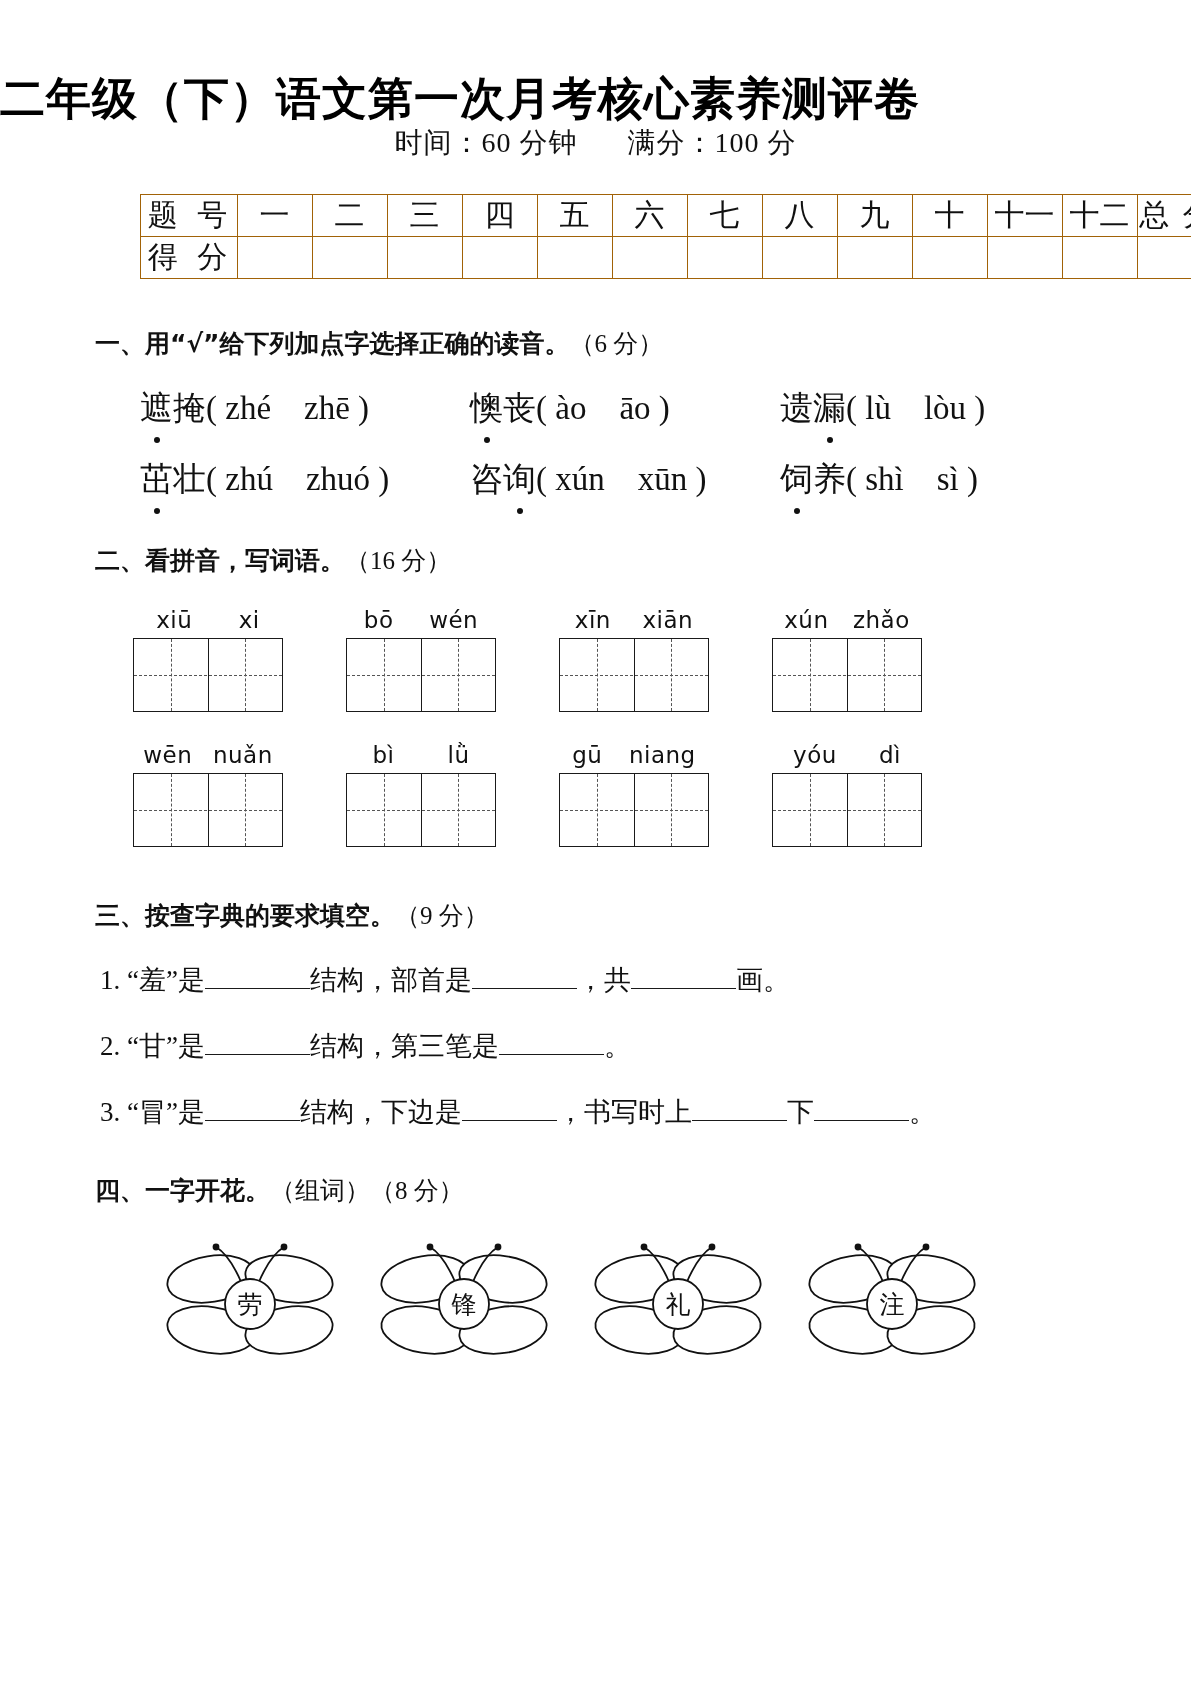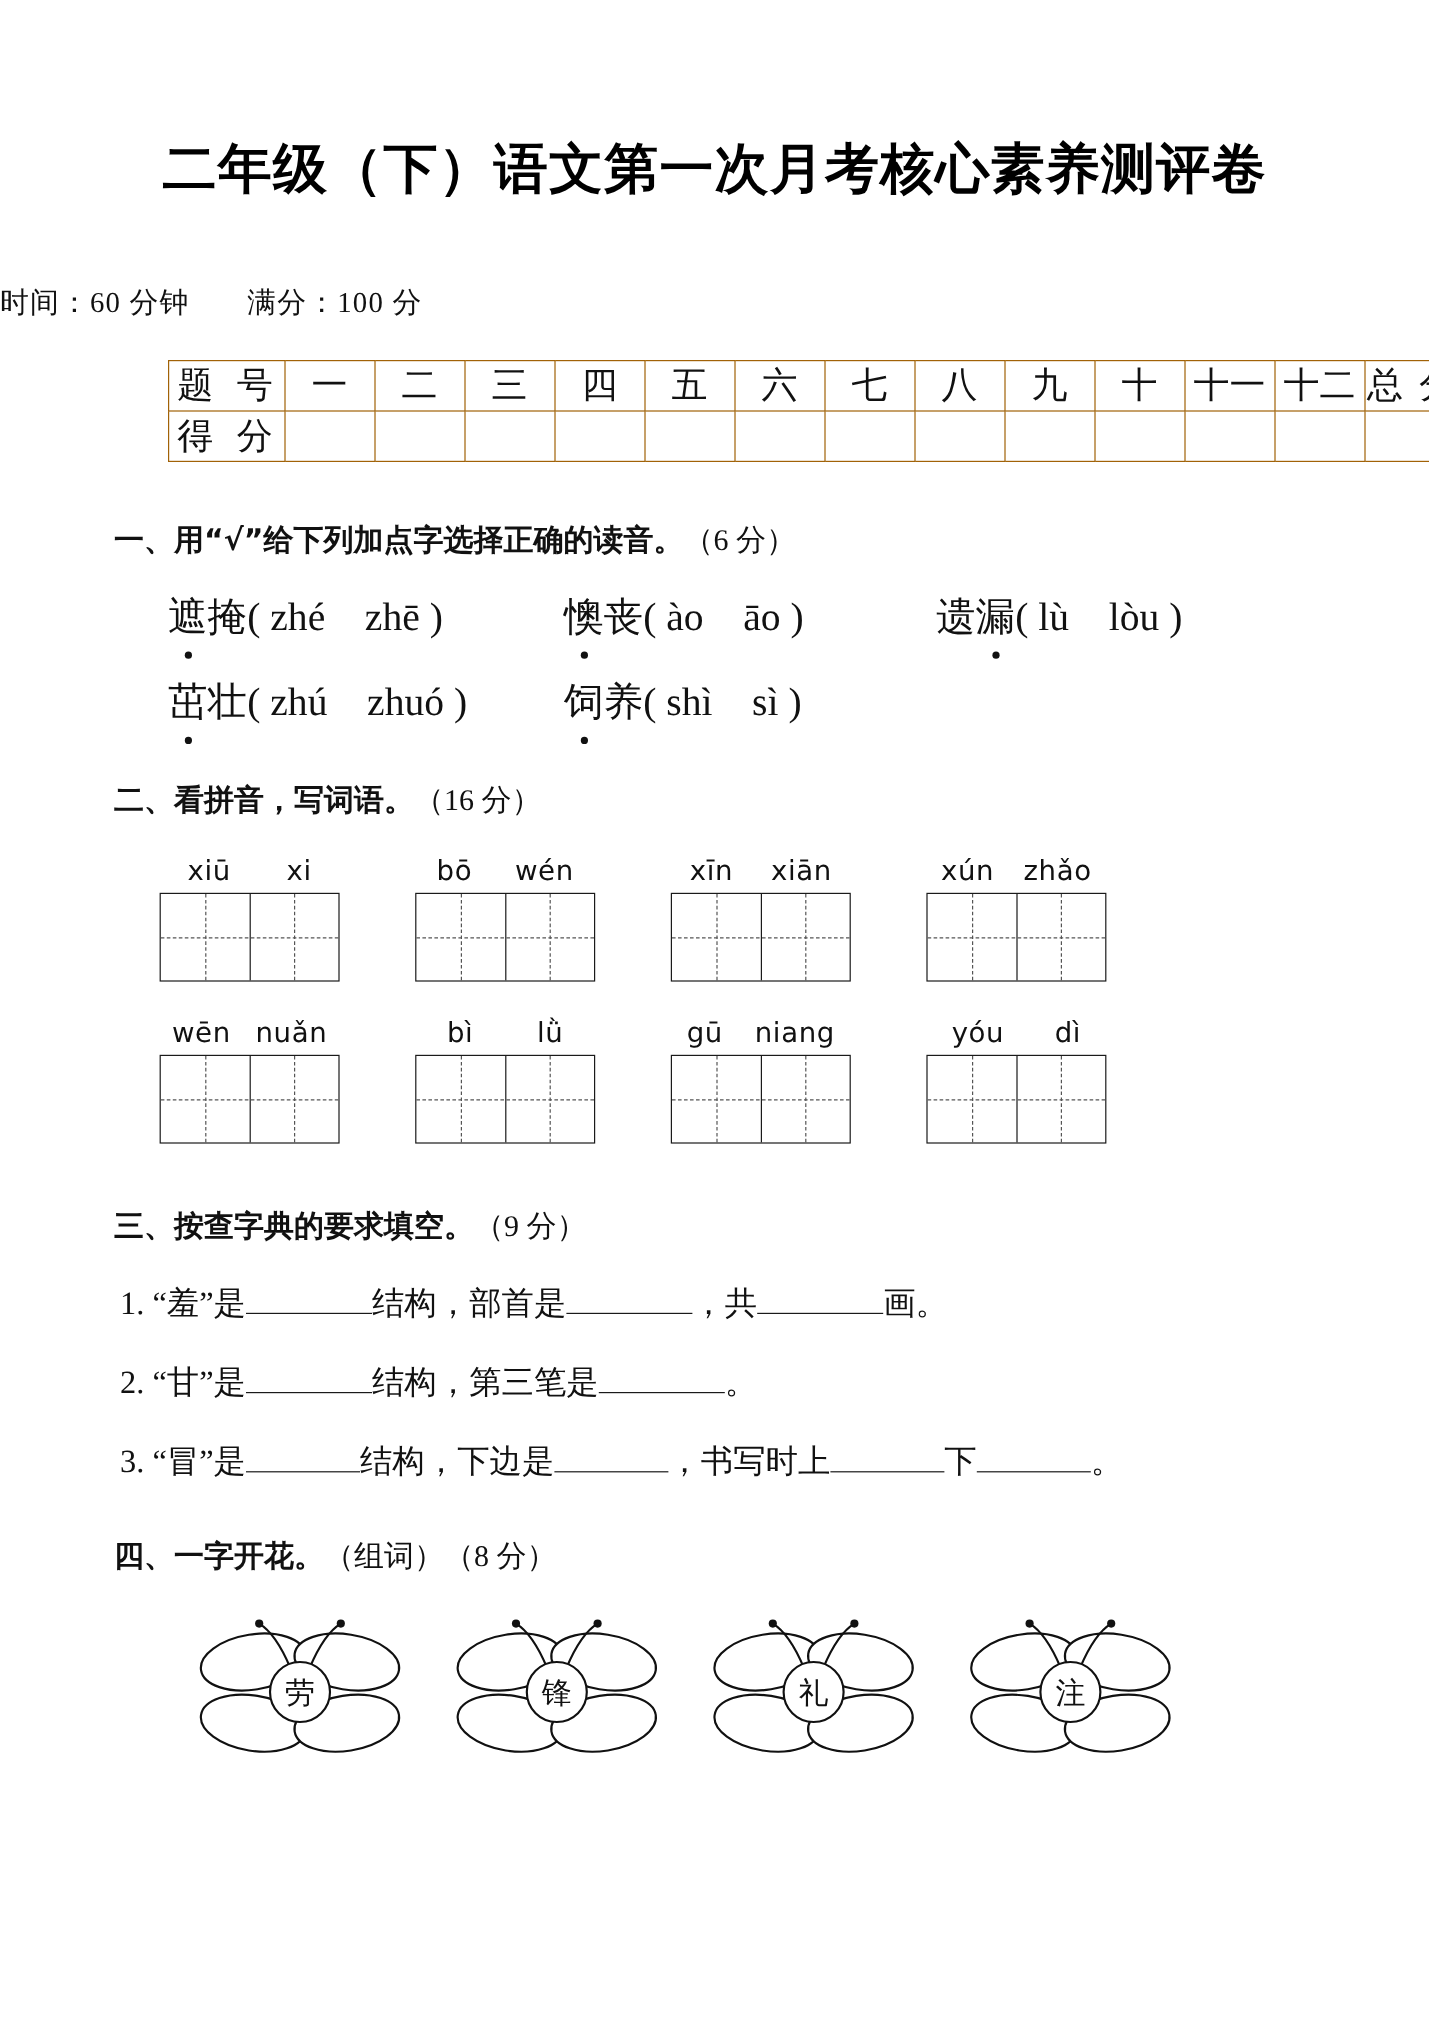--- a/index.html
+++ b/index.html
@@ -18,35 +18,33 @@
   .page {
     position: relative;
     width: 1191px;
     height: 1684px;
     box-sizing: border-box;
     padding: 0;
   }
 
   
   .title {
-    text-align: center;
     font-family: "DejaVu Sans", "Liberation Sans", sans-serif;
     font-weight: bold;
     font-size: 45px;
     letter-spacing: 1px;
     margin: 0;
-    padding-top: 116px;
+    padding-top: 74px;
     line-height: 1.1;
     color: #000;
   }
 
   .meta-line {
-    text-align: left;
-    font-size: 24px;
-    margin-top: 70px;
+    text-align: center;
+    font-size: 28px;
     letter-spacing: 1px;
   }
   .meta-line .gap { display: inline-block; width: 34px; }
 
   
   .score-table-wrap {
     margin: 32px auto 0 auto;
     width: 912px;
   }
   table.score-table {
@@ -254,20 +252,21 @@
       <span>一、用“√”给下列加点字选择正确的读音。</span><span class="pts">（6 分）</span>
     </div>
     <div class="s1-rows">
       <div class="s1-row">
         <div class="s1-item"><span class="dotted-char">遮</span><span>掩</span><span>( zhé    zhē )</span></div>
         <div class="s1-item"><span class="dotted-char">懊</span><span>丧</span><span>( ào    āo )</span></div>
         <div class="s1-item"><span>遗</span><span class="dotted-char">漏</span><span>( lù    lòu )</span></div>
       </div>
       <div class="s1-row">
         <div class="s1-item"><span class="dotted-char">茁</span><span>壮</span><span>( zhú    zhuó )</span></div>
+        <div class="s1-item"><span>咨</span><span class="dotted-char">询</span><span>( xún    xūn )</span></div>
         <div class="s1-item"><span class="dotted-char">饲</span><span>养</span><span>( shì    sì )</span></div>
       </div>
     </div>
   </div>
 
   <div class="s2">
     <div class="sec-head">
       <span>二、看拼音，写词语。</span><span class="pts">（16 分）</span>
     </div>
 

